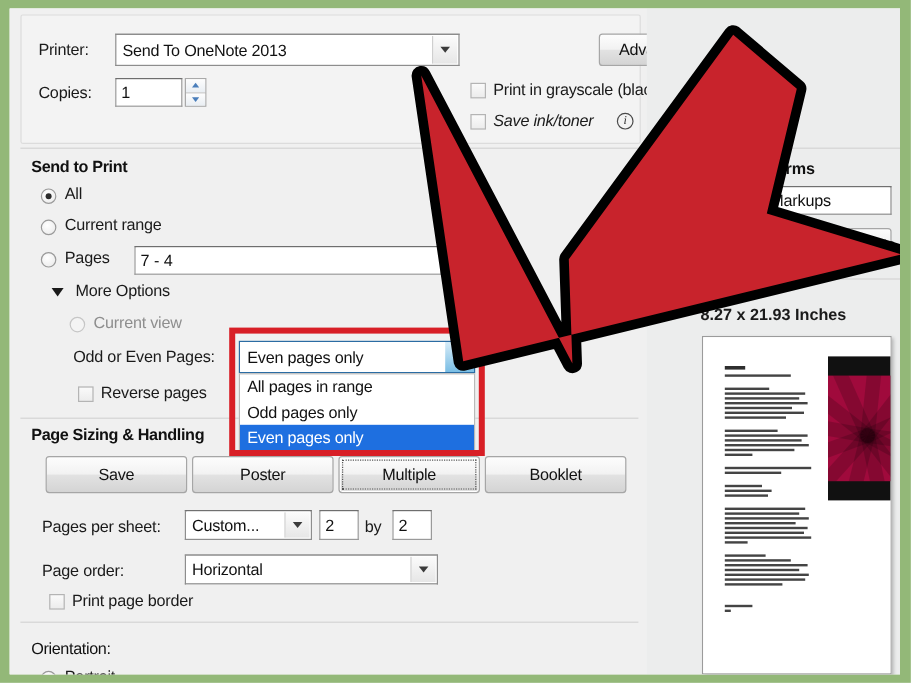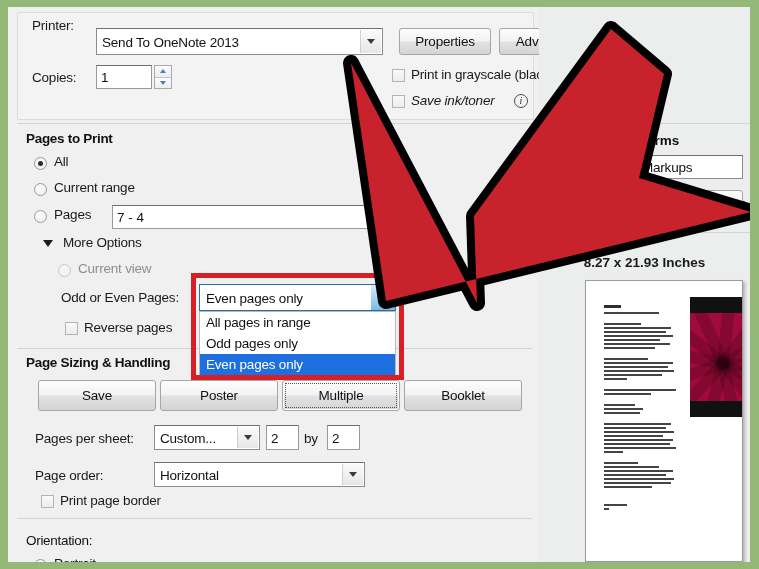--- a/index.html
+++ b/index.html
@@ -202,30 +202,29 @@
 </style>
 </head>
 <body>
 
 <div class="screen">
 <div class="dialog">
 
   <div class="left-pane">
 
     <div class="grp-printer">
-      <div class="lbl" style="position:absolute;left:14px;top:5px;">Printer:</div>
+      <div class="lbl" style="position:absolute;left:14px;top:21px;">Printer:</div>
 
       <div class="combo" style="left:78px;top:15px;width:287px;height:27px;">
         <span class="val">Send To OneNote 2013</span>
         <span class="btn">
               <i class="caret"></i>
             </span>
       </div>
 
-      <div class="btn3d" style="left:381px;top:15px;width:92px;height:27px;">Properties</div>
       <div class="btn3d" style="left:481px;top:15px;width:92px;height:27px;">Advanced</div>
 
       <div class="lbl" style="position:absolute;left:14px;top:57px;">Copies:</div>
       <div class="textbox" style="left:78px;top:52px;width:56px;height:24px;">
         <span class="val">1</span>
       </div>
       <div class="spin" style="left:136px;top:52px;height:24px;">
         <div>
               <i class="spin-up"></i>
             </div>
@@ -237,21 +236,21 @@
       <div class="chk" style="left:374px;top:56px;"></div>
       <div class="lbl" style="position:absolute;left:393px;top:54px;">Print in grayscale (black and white)</div>
 
       <div class="chk" style="left:374px;top:82px;"></div>
       <div class="lbl" style="position:absolute;left:393px;top:80px;font-style:italic;">Save ink/toner</div>
       <div class="infoicon" style="left:496px;top:81px;">i</div>
     </div>
 
     <div class="sep" style="left:9px;top:116px;width:515px;"></div>
 
-    <div class="grouphdr" style="position:absolute;left:18px;top:124px;">Pages to Print</div>
+    <div class="grouphdr" style="position:absolute;left:18px;top:124px;">Send to Print</div>
 
     <div class="radio on" style="left:26px;top:150px;"></div>
     <div class="lbl" style="position:absolute;left:46px;top:147px;">All</div>
 
     <div class="radio" style="left:26px;top:176px;"></div>
     <div class="lbl" style="position:absolute;left:46px;top:173px;">Current range</div>
 
     <div class="radio" style="left:26px;top:203px;"></div>
     <div class="lbl" style="position:absolute;left:46px;top:200px;">Pages</div>
     <div class="textbox" style="left:104px;top:198px;width:256px;height:24px;">

